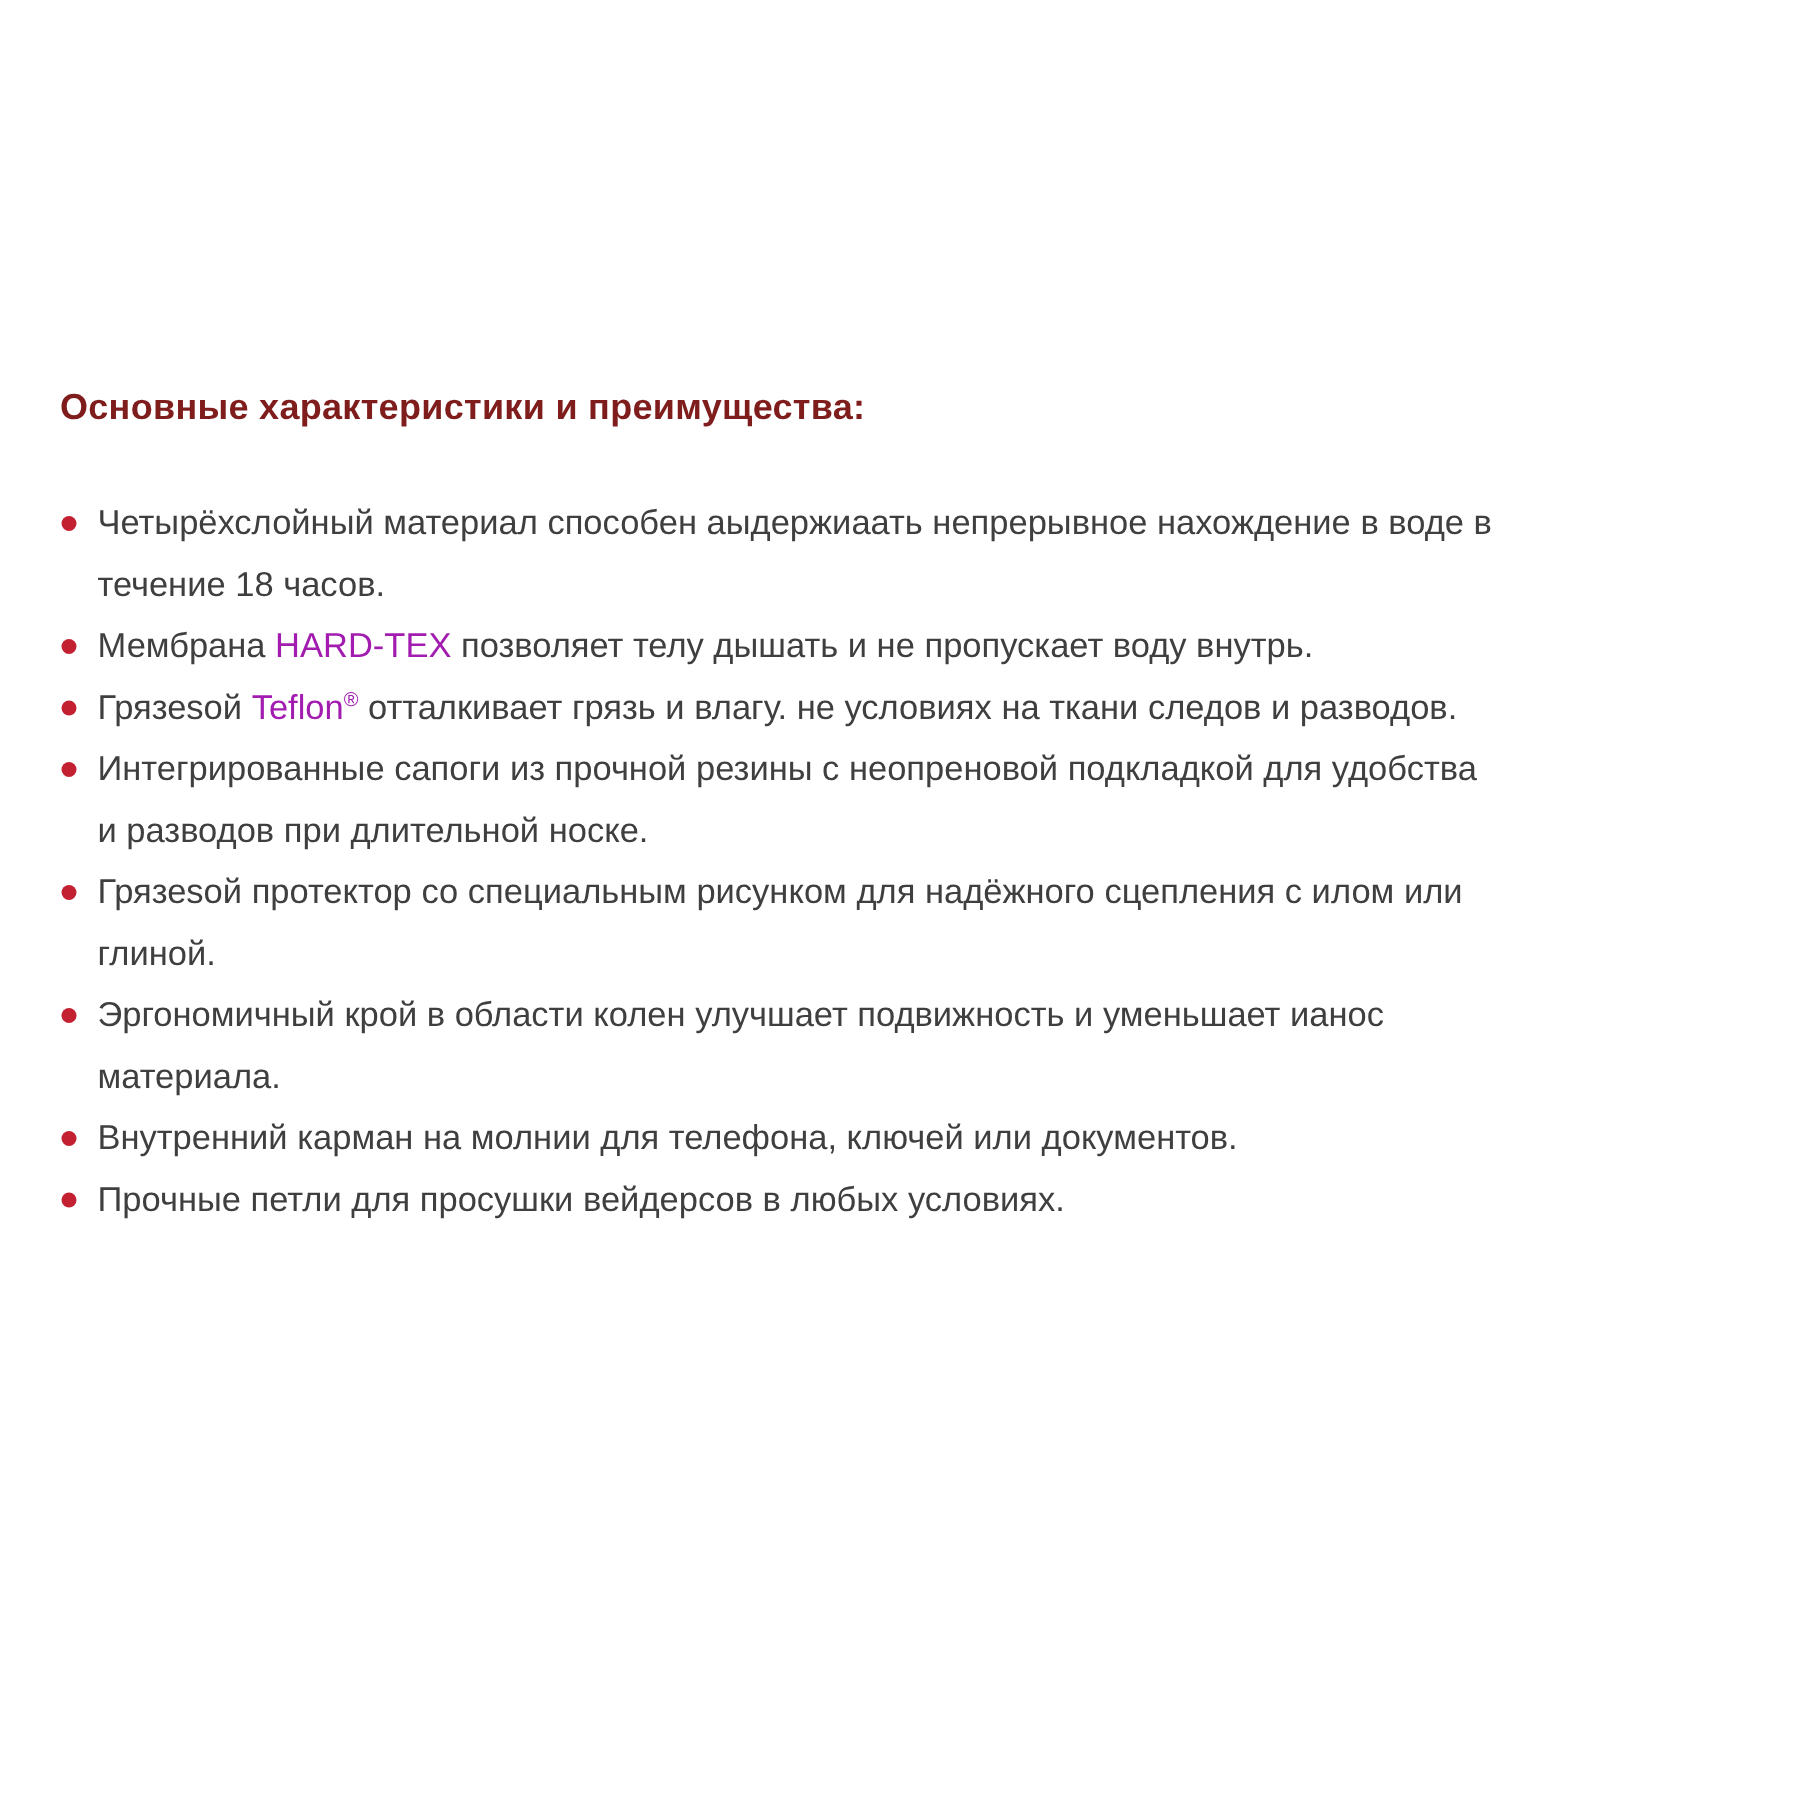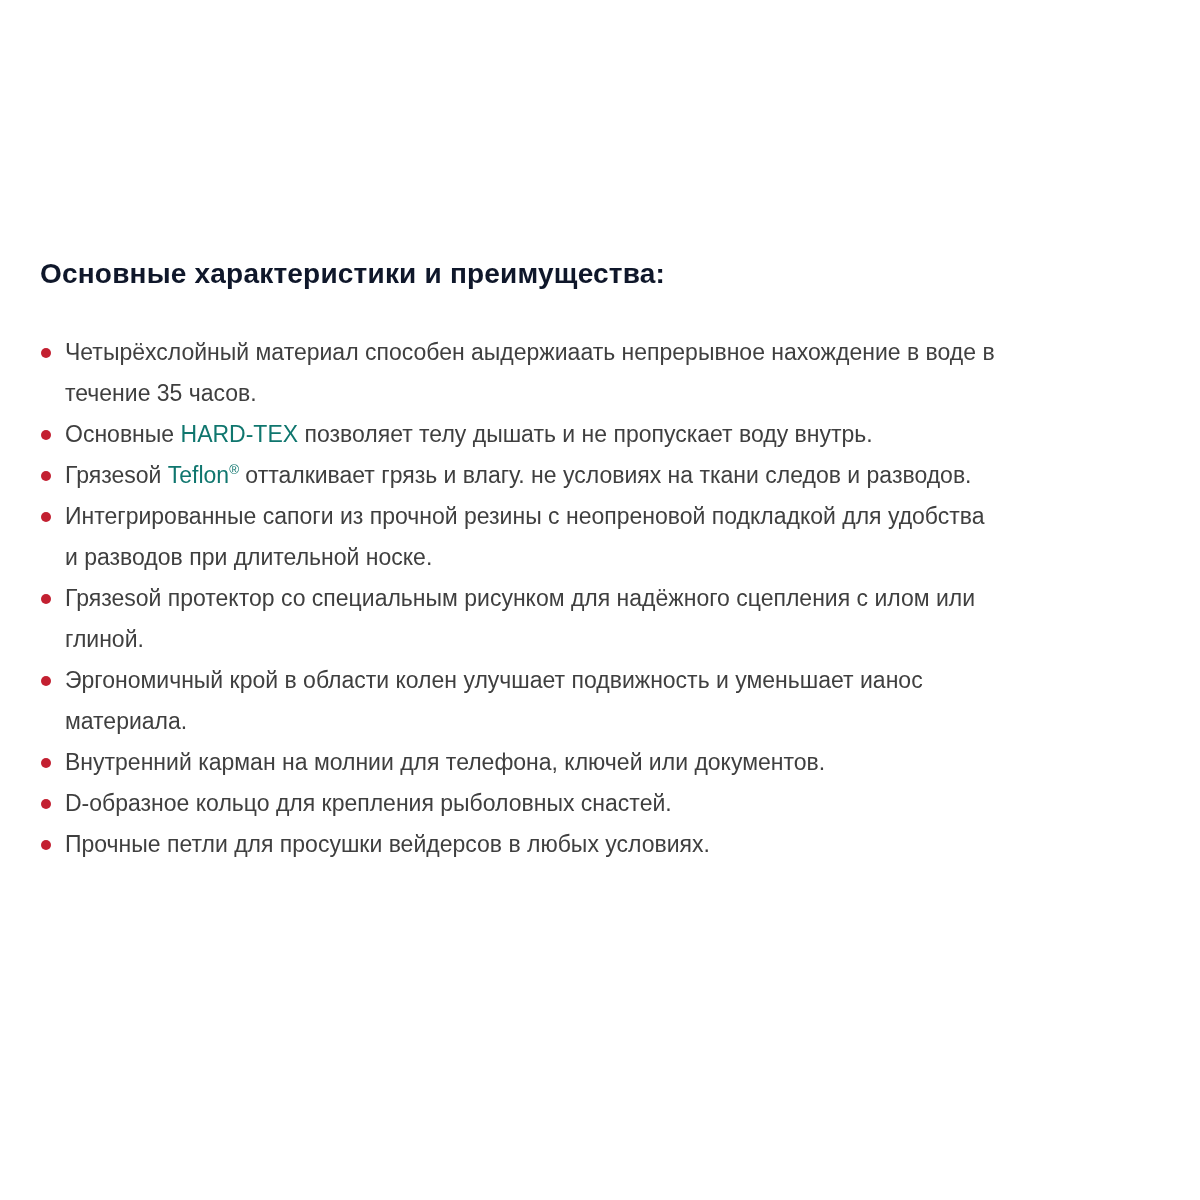--- a/index.html
+++ b/index.html
@@ -15,23 +15,23 @@
     color: #3f3f3f;
     overflow: hidden;
   }
   .content {
     position: absolute;
     left: 40px;
     top: 258px;
     width: 1120px;
   }
   .page-title {
-    font-size: 28px;
+    font-size: 24px;
     font-weight: bold;
-    color: #0f172a;
+    color: #7f1d1d;
     margin: 0 0 0 0;
     letter-spacing: 0.2px;
   }
   ul.features {
     list-style: none;
     margin: 42px 0 0 0;
     padding: 0;
     font-size: 23px;
     line-height: 41px;
   }
@@ -45,42 +45,41 @@
   ul.features li .bullet-dot {
     position: absolute;
     left: 1px;
     top: 16px;
     width: 10px;
     height: 10px;
     border-radius: 50%;
     background: #c32031;
   }
   .red {
-    color: #0f766e;
+    color: #a21caf;
   }
   .sup {
     font-size: 58%;
     vertical-align: super;
     line-height: 0;
   }
 </style>
 </head>
 <body>
 
 <div class="content">
   <h1 class="page-title">Основные характеристики и преимущества:</h1>
 
   <ul class="features" id="feature-list">
       <li><span class="bullet-dot"></span><span>Четырёхслойный материал способен аыдержиаать непрерывное нахождение в воде в
-течение 35 часов.</span></li>
-      <li><span class="bullet-dot"></span><span>Основные </span><span class="red">HARD-TEX</span><span> позволяет телу дышать и не пропускает воду внутрь.</span></li>
+течение 18 часов.</span></li>
+      <li><span class="bullet-dot"></span><span>Мембрана </span><span class="red">HARD-TEX</span><span> позволяет телу дышать и не пропускает воду внутрь.</span></li>
       <li><span class="bullet-dot"></span><span>Грязеsой </span><span class="red">Teflon</span><span class="red sup">®</span><span> отталкивает грязь и влагу. не условиях на ткани следов и разводов.</span></li>
       <li><span class="bullet-dot"></span><span>Интегрированные сапоги из прочной резины с неопреновой подкладкой для удобства
 и разводов при длительной носке.</span></li>
       <li><span class="bullet-dot"></span><span>Грязеsой протектор со специальным рисунком для надёжного сцепления с илом или
 глиной.</span></li>
       <li><span class="bullet-dot"></span><span>Эргономичный крой в области колен улучшает подвижность и уменьшает ианос
 материала.</span></li>
       <li><span class="bullet-dot"></span><span>Внутренний карман на молнии для телефона, ключей или документов.</span></li>
-      <li><span class="bullet-dot"></span><span>D-образное кольцо для крепления рыболовных снастей.</span></li>
       <li><span class="bullet-dot"></span><span>Прочные петли для просушки вейдерсов в любых условиях.</span></li>
     </ul>
 </div>
 
 </body></html>

